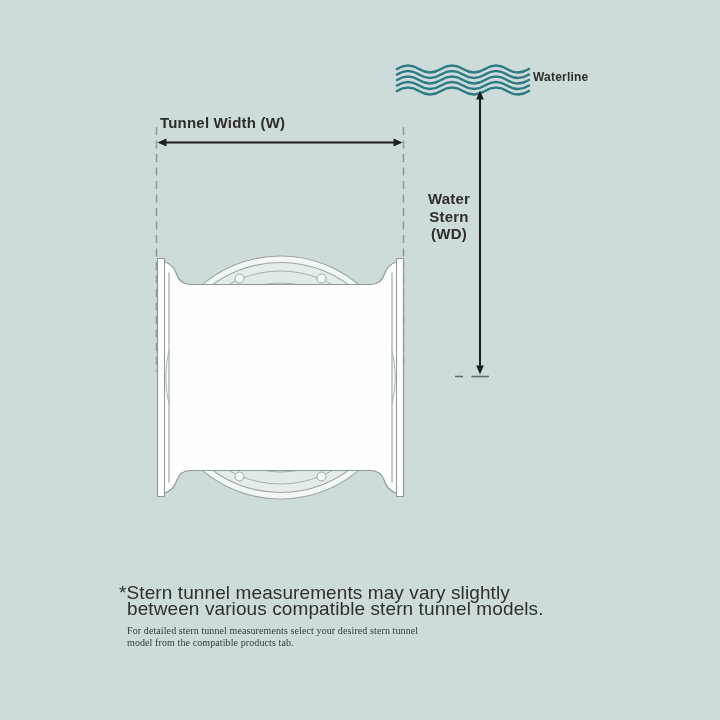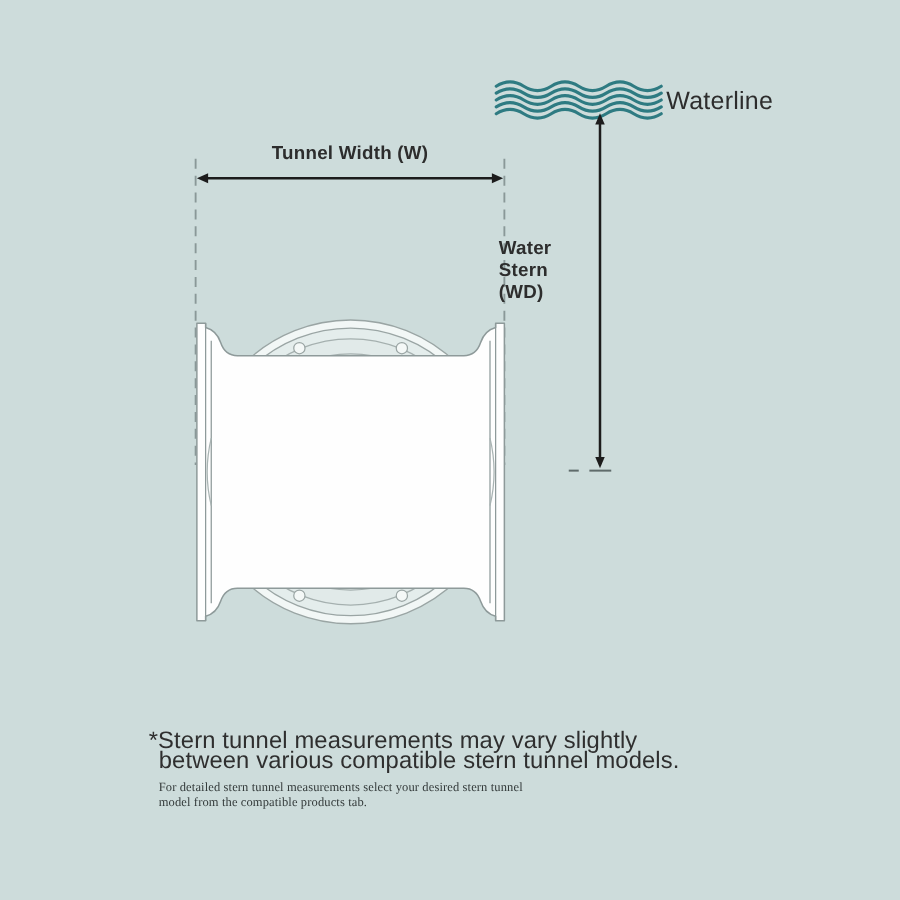--- a/index.html
+++ b/index.html
@@ -9,30 +9,30 @@
     font-family: "Liberation Sans", sans-serif;
     position: relative;
     overflow: hidden;
   }
   .stage { position: absolute; inset: 0; width: 720px; height: 720px; }
   svg.diagram { position: absolute; left: 0; top: 0; }
 
   .lbl { position: absolute; color: #2d2d2d; }
   .lbl-tunnel-width {
     left: 160px; top: 114px; width: 240px;
-    text-align: center; font-size: 15px; font-weight: 600;
+    font-size: 15px; font-weight: 600;
     letter-spacing: .2px;
   }
   .lbl-waterline {
     left: 533px; top: 70px;
-    font-size: 20px; font-weight: 400; letter-spacing: .2px;
+    font-size: 12px; font-weight: 700; letter-spacing: .2px;
   }
   .lbl-water-depth {
     left: 399px; top: 190px; width: 100px;
-    font-size: 15px; font-weight: 600;
+    text-align: center; font-size: 15px; font-weight: 600;
     line-height: 17.5px; letter-spacing: .2px;
   }
   .footnote-primary {
     position: absolute; left: 127px; top: 585px; width: 420px;
     font-size: 19px; line-height: 15.5px; font-weight: 500;
     color: #2f2f2f; letter-spacing: .1px;
   }
   .footnote-primary .hang { margin-left: -8px; }
   .footnote-secondary {
     position: absolute; left: 127px; top: 625px; width: 420px;

